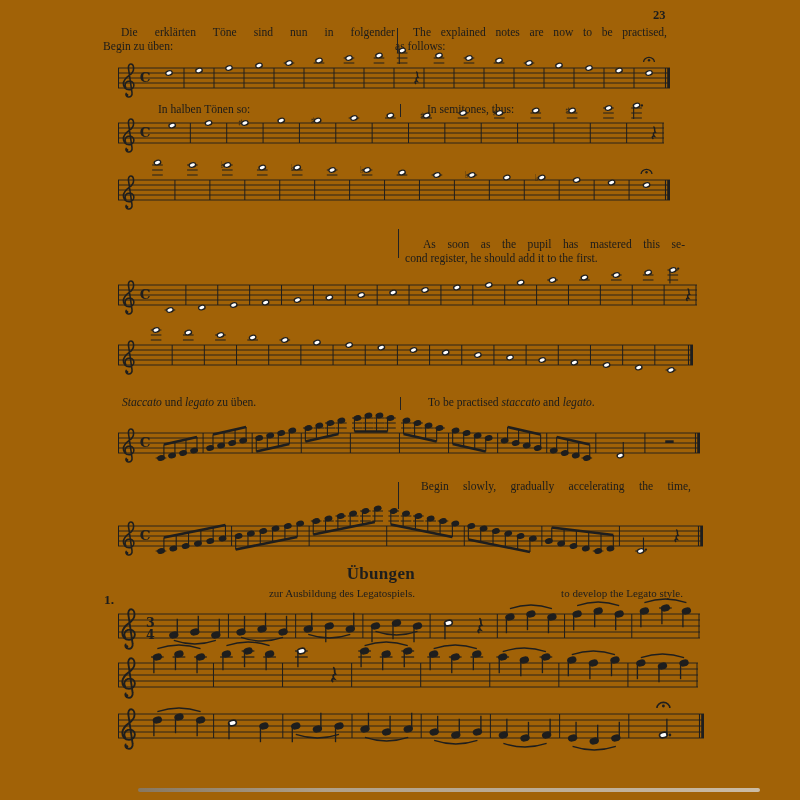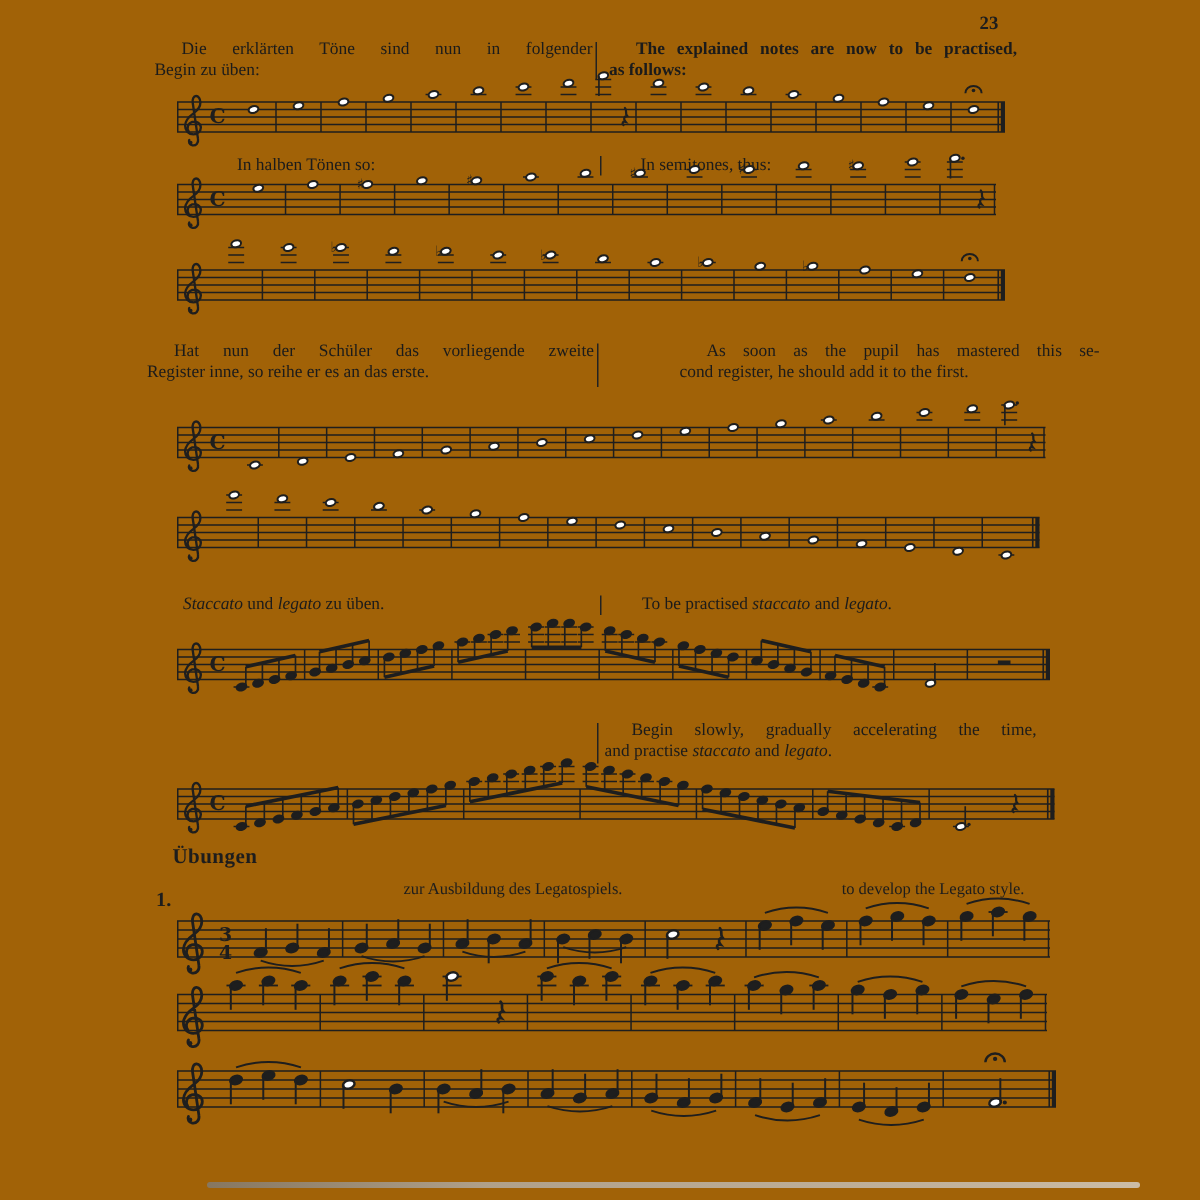--- a/index.html
+++ b/index.html
@@ -4,73 +4,68 @@
 <style>
   html,body{margin:0;padding:0;background:#e8e8e8;}
   .page{position:relative;width:800px;height:800px;background:#a16207;overflow:hidden;
         font-family:"Liberation Serif",serif;color:#1d1d1d;}
   .pageno{position:absolute;font-weight:bold;font-size:12.5px;}
   .para{position:absolute;font-size:11.6px;line-height:14px;color:#1b1b1b;}
   .para i{font-style:italic;}
   .para .jline{text-align:justify;text-align-last:justify;}
   .para .ind{text-indent:18px;}
   .divider{position:absolute;width:1.2px;background:#222;}
-  .heading{position:absolute;text-align:left;font-weight:bold;font-size:14px;letter-spacing:.3px;}
+  .heading{position:absolute;text-align:right;font-weight:bold;font-size:17px;letter-spacing:.3px;}
   .subheading{position:absolute;text-align:right;font-size:11px;}
   .exnum{position:absolute;font-weight:bold;font-size:13.5px;}
   #score{position:absolute;left:0;top:0;}
   .shadow{position:absolute;left:138px;top:788px;width:622px;height:4px;border-radius:2px;
           background:linear-gradient(to right,#7e7e7e,#b5b5b5 30%,#cfcfcf 85%,#dadada);opacity:.75;}
 </style>
 </head>
 <body>
 
 <div class="page">
 
   <div class="pageno" style="left:653px;top:8px;position:absolute;">23</div>
 
   <div class="para" style="left:103px;top:26px;width:292px;">
       <div class="ind jline"><span>Die erklärten Töne sind nun in folgender</span></div>
       <div><span>Begin zu üben:</span></div>
     </div>
-  <div class="para" style="left:406px;top:26px;width:272px;font-weight:bold;">
+  <div class="para" style="left:395px;top:26px;width:272px;">
       <div class="ind jline"><span>The explained notes are now to be practised,</span></div>
       <div><span>as follows:</span></div>
     </div>
   <div class="divider" style="left:397px;top:28px;height:25px;"></div>
 
   <div class="para" style="left:122px;top:103px;margin-left:36px;">
       <div><span>In halben Tönen so:</span></div>
     </div>
   <div class="para" style="left:427px;top:103px;">
       <div><span>In semitones, thus:</span></div>
     </div>
   <div class="divider" style="left:400px;top:104px;height:13px;"></div>
 
-  <div class="para" style="left:98px;top:227px;width:298px;">
-      <div class="ind jline"><span>Hat nun der Schüler das vorliegende zweite</span></div>
-      <div><span>Register inne, so reihe er es an das erste.</span></div>
-    </div>
-  <div class="para" style="left:405px;top:227px;width:280px;margin-left:48px;">
+  <div class="para" style="left:405px;top:238px;width:280px;">
       <div class="ind jline"><span>As soon as the pupil has mastered this se-</span></div>
       <div><span>cond register, he should add it to the first.</span></div>
     </div>
   <div class="divider" style="left:398px;top:229px;height:29px;"></div>
 
   <div class="para" style="left:122px;top:396px;">
       <div><i>Staccato</i><span> und </span><i>legato</i><span> zu üben.</span></div>
     </div>
   <div class="para" style="left:428px;top:396px;">
       <div><span>To be practised </span><i>staccato</i><span> and </span><i>legato</i><span>.</span></div>
     </div>
   <div class="divider" style="left:400px;top:397px;height:13px;"></div>
 
   <div class="para" style="left:403px;top:480px;width:288px;">
       <div class="ind jline"><span>Begin slowly, gradually accelerating the time,</span></div>
-      <div><span>and practise </span><i>staccato</i><span> and </span><i>legato</i><span>.</span></div>
     </div>
   <div class="divider" style="left:398px;top:482px;height:27px;"></div>
 
   <div class="heading" style="left:115px;top:564px;width:300px;">Übungen</div>
   <div class="subheading" style="left:115px;top:587px;width:300px;">zur Ausbildung des Legatospiels.</div>
   <div class="subheading" style="left:383px;top:587px;width:300px;">to develop the Legato style.</div>
   <div class="exnum" style="left:104px;top:592px;">1.</div>
 
   <svg id="score" width="800" height="800">
       <g>

